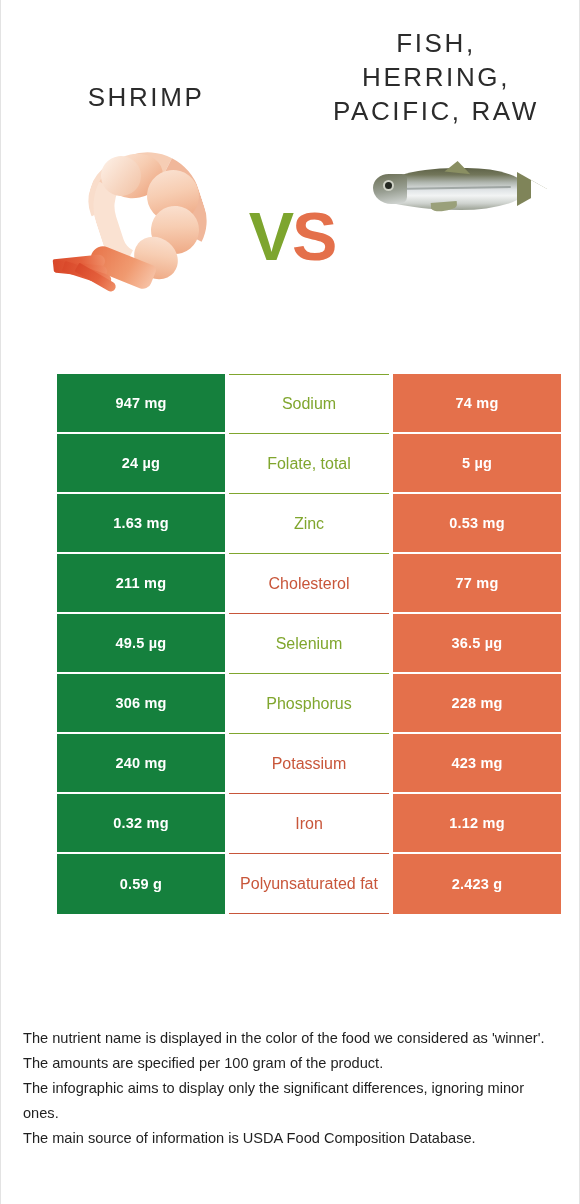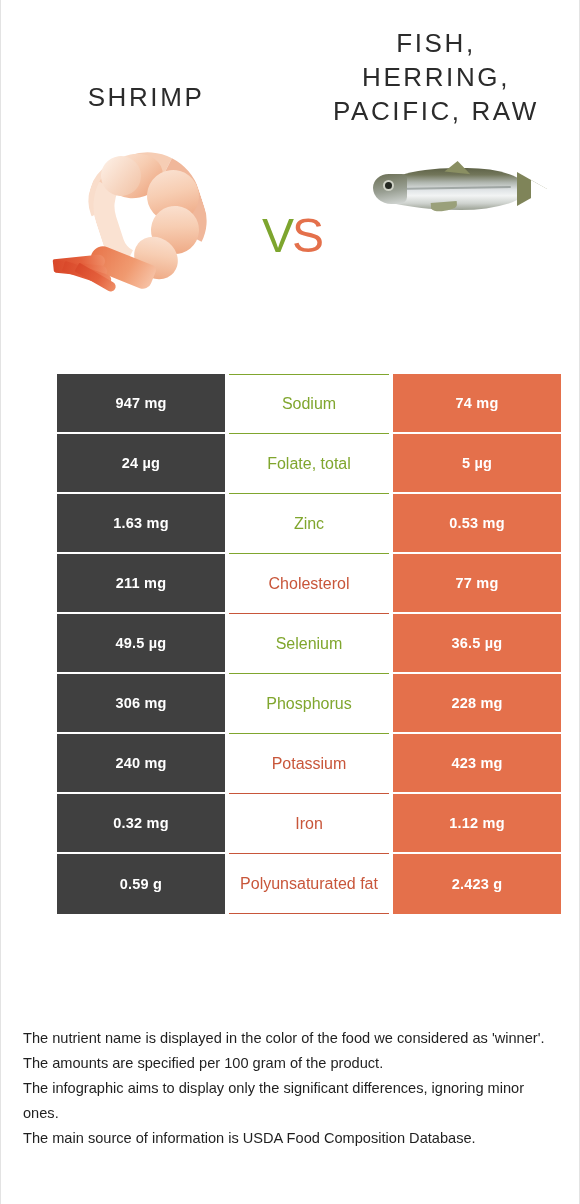--- a/index.html
+++ b/index.html
@@ -195,22 +195,22 @@
   }
 
   
   .vs {
     position: absolute;
     left: 231px;
     top: 196px;
     width: 120px;
     height: 80px;
     font-family: "Liberation Sans", sans-serif;
-    font-weight: 400;
-    font-size: 48px;
+    font-weight: 700;
+    font-size: 68px;
     line-height: 80px;
     text-align: center;
     letter-spacing: -2px;
   }
   .vs .v { color: #7DA52E; }
   .vs .s { color: #E4704B; }
 
   
   .table {
     position: absolute;
@@ -228,21 +228,21 @@
     display: flex;
     align-items: center;
     justify-content: center;
     font-size: 14.5px;
     font-weight: 600;
     letter-spacing: 0.2px;
     box-sizing: border-box;
   }
   .cell-left {
     width: 180px;
-    background: #404040;
+    background: #15803d;
     color: #ffffff;
     border-bottom: 2px solid #ffffff;
     margin-left: 36px;
   }
   .cell-right {
     width: 180px;
     background: #E4704B;
     color: #ffffff;
     border-bottom: 2px solid #ffffff;
   }

